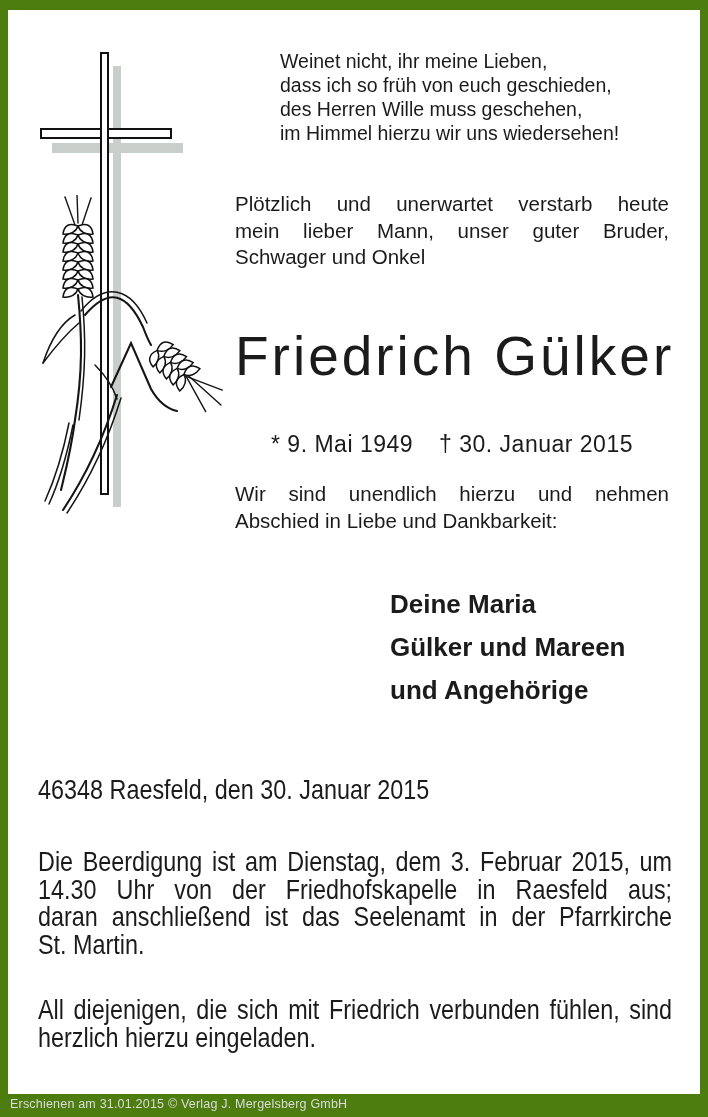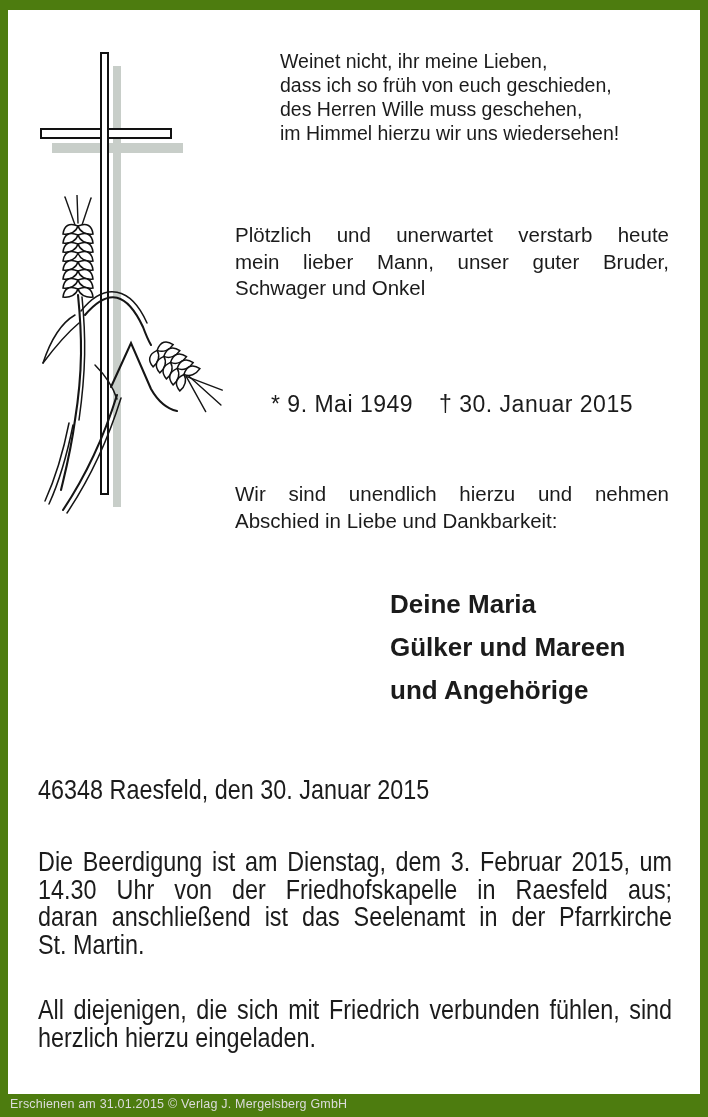--- a/index.html
+++ b/index.html
@@ -15,21 +15,21 @@
   .stem{fill:none;stroke:#151515;stroke-width:2.1;stroke-linecap:round;}
   .stem.thin{stroke-width:1.5;}
   .awn{fill:none;stroke:#151515;stroke-width:1.4;stroke-linecap:round;}
   .kern{fill:#ffffff;stroke:#111111;stroke-width:1.5;}
   
   .poem{font-size:19.5px;line-height:24px;white-space:nowrap;}
   .para{font-size:20.5px;line-height:26.5px;}
   .jline{text-align:justify;text-align-last:justify;}
   .jlast{text-align:left;}
   .name{font-size:55px;line-height:55px;letter-spacing:3px;text-align:center;white-space:nowrap;}
-  .dates{font-size:23px;line-height:26px;letter-spacing:0.5px;display:flex;justify-content:center;gap:26px;white-space:nowrap;}
+  .dates{font-size:23px;line-height:26px;letter-spacing:0.5px;display:flex;justify-content:center;gap:26px;white-space:nowrap;margin-top:40px;}
   .mourners{font-size:26px;line-height:43px;white-space:nowrap;}
   .cond{font-size:27.5px;line-height:27.7px;transform:scaleX(0.85);transform-origin:0 0;}
   .placeline{white-space:nowrap;}
   .condblock{width:746px;}
   .imprint{font-size:12.5px;line-height:16px;color:#dcdcdc;white-space:nowrap;letter-spacing:0.2px;}
 </style>
 </head>
 <body>
 
 <div id="canvas">
@@ -89,26 +89,27 @@
     </g>
   </svg>
 
   <div class="abs poem" style="left:280px;top:49px;">
     <div>Weinet nicht, ihr meine Lieben,</div>
     <div>dass ich so früh von euch geschieden,</div>
     <div>des Herren Wille muss geschehen,</div>
     <div>im Himmel hierzu wir uns wiedersehen!</div>
   </div>
 
-  <div class="abs para" style="left:235px;top:222px;width:434px;">
+  <div class="abs para" style="left:235px;top:191px;width:434px;">
     <div class="jline">Plötzlich und unerwartet verstarb heute</div>
     <div class="jline">mein lieber Mann, unser guter Bruder,</div>
     <div class="jlast">Schwager und Onkel</div>
   </div>
 
+  <div class="abs name" style="left:235px;top:329px;width:434px;">Friedrich Gülker</div>
 
   <div class="abs dates" style="left:235px;top:391px;width:434px;">
     <span>* 9. Mai 1949</span>
     <span>† 30. Januar 2015</span>
   </div>
 
   <div class="abs para" style="left:235px;top:481px;width:434px;">
     <div class="jline">Wir sind unendlich hierzu und nehmen</div>
     <div class="jlast">Abschied in Liebe und Dankbarkeit:</div>
   </div>

